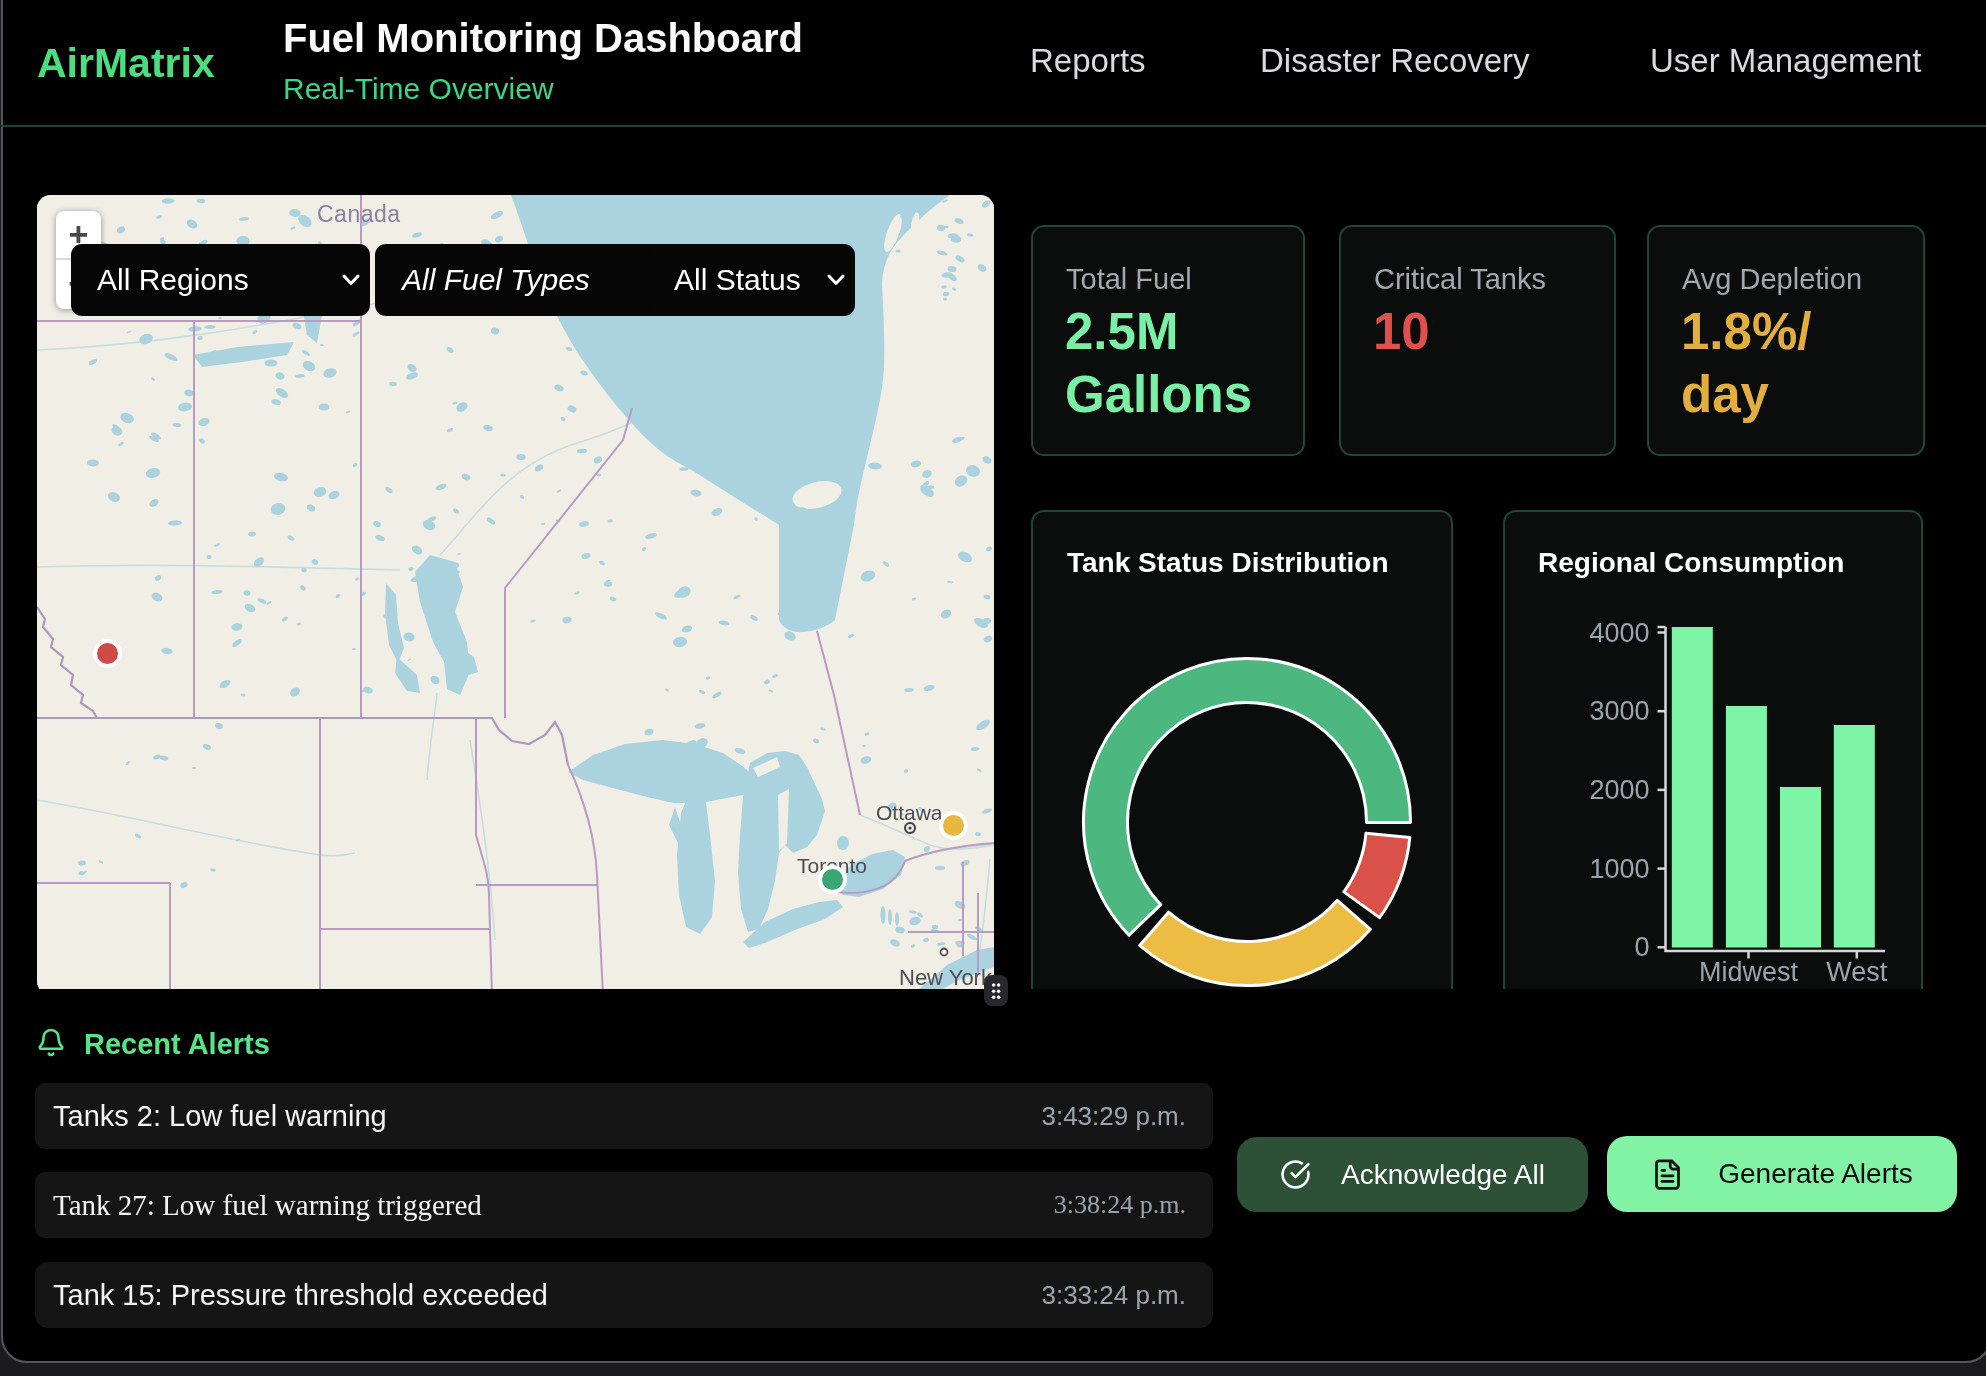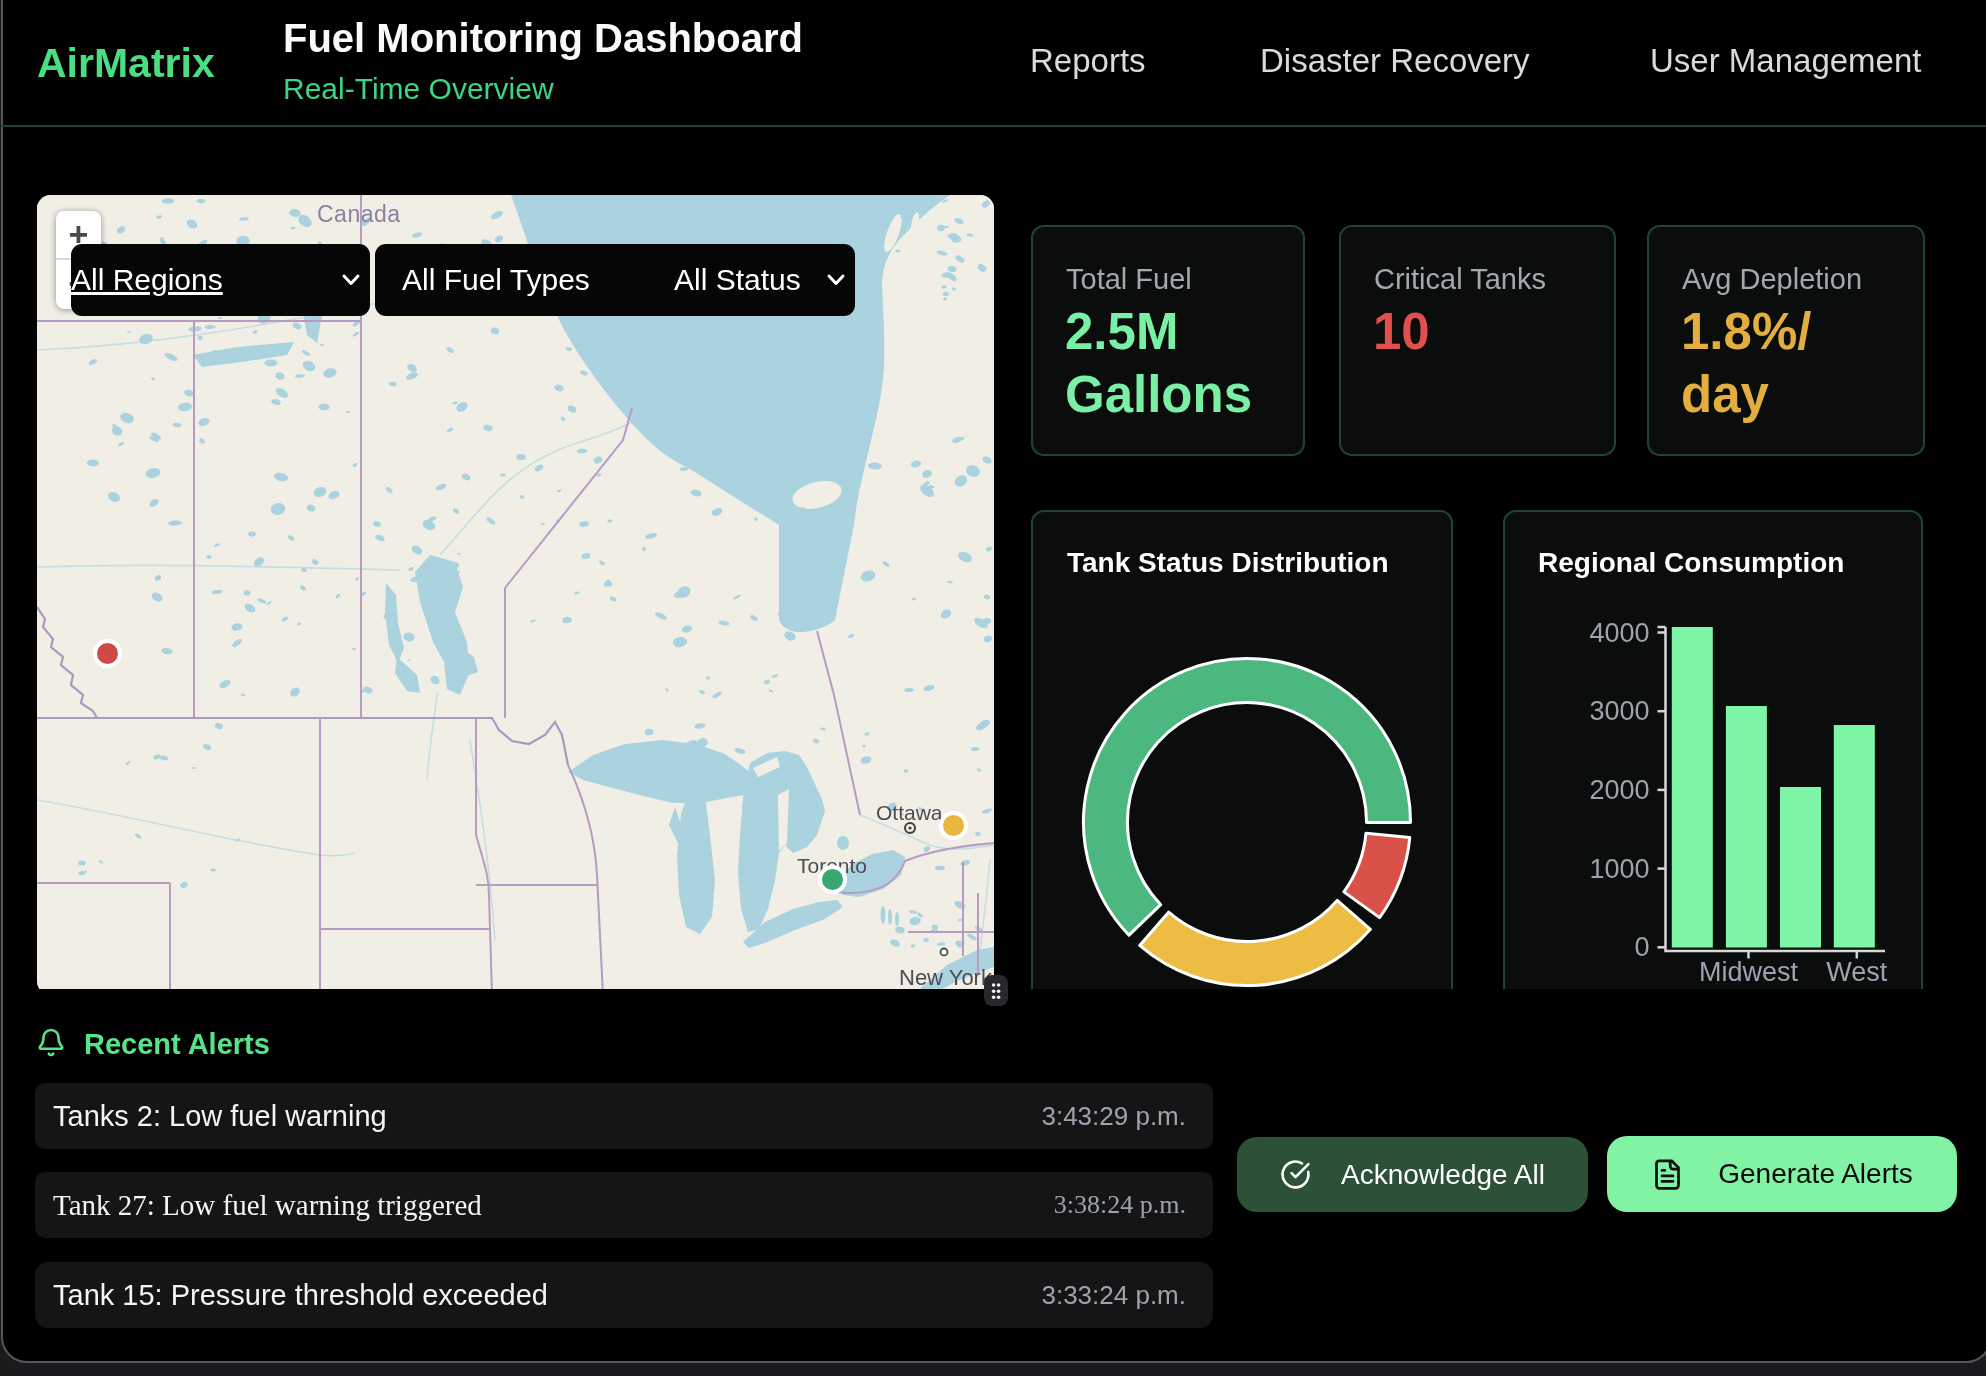--- a/index.html
+++ b/index.html
@@ -433,26 +433,26 @@
         <circle cx="907" cy="757" r="3.5" fill="#fff" stroke="#4a4a4a" stroke-width="1.8"></circle>
       </svg>
     <div class="abs" style="left:56px;top:444px;width:29px;height:29px;border-radius:50%;background:#cd4a47;border:4px solid #fff;"></div>
     <div class="abs" style="left:902px;top:616px;width:29px;height:29px;border-radius:50%;background:#e8b73e;border:4px solid #fff;"></div>
     <div class="abs" style="left:781px;top:670px;width:29px;height:29px;border-radius:50%;background:#3aa672;border:4px solid #fff;"></div>
     <div class="zoomctl">
         <div class="plus">+</div>
         <div class="minus">−</div>
       </div>
     <div class="dd" style="left:34px;width:299px;">
-        <span class="tx" style="text-decoration:underline;">All Regions</span>
+        <span class="tx" style="margin-left:26px;">All Regions</span>
       <svg style="right:9px;top:28px;" width="20" height="16" viewBox="0 0 20 16">
           <path d="M3 4 L10 11.5 L17 4" fill="none" stroke="#fff" stroke-width="3" stroke-linecap="round" stroke-linejoin="round"></path>
         </svg>
       </div>
-    <div class="dd" style="left:338px;width:324px;">
+    <div class="dd" style="left:338px;width:324px;font-style:italic;">
         <span class="tx" style="margin-left:27px;">All Fuel Types</span>
       <svg style="right:10px;top:28px;" width="20" height="16" viewBox="0 0 20 16">
           <path d="M3 4 L10 11.5 L17 4" fill="none" stroke="#fff" stroke-width="3" stroke-linecap="round" stroke-linejoin="round"></path>
         </svg>
       </div>
     <div class="dd" style="left:611px;width:207px;">
         <span class="tx" style="margin-left:26px;">All Status</span>
       <svg style="right:9px;top:28px;" width="20" height="16" viewBox="0 0 20 16">
           <path d="M3 4 L10 11.5 L17 4" fill="none" stroke="#fff" stroke-width="3" stroke-linecap="round" stroke-linejoin="round"></path>
         </svg>

